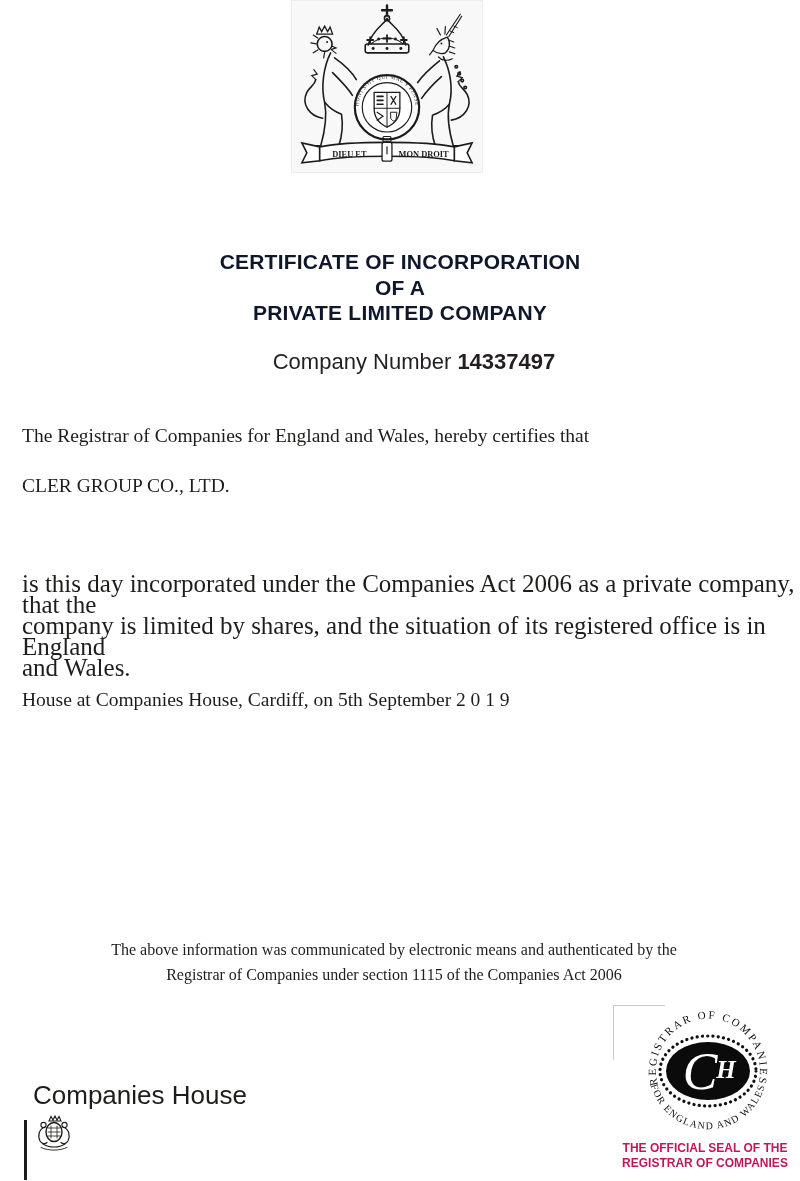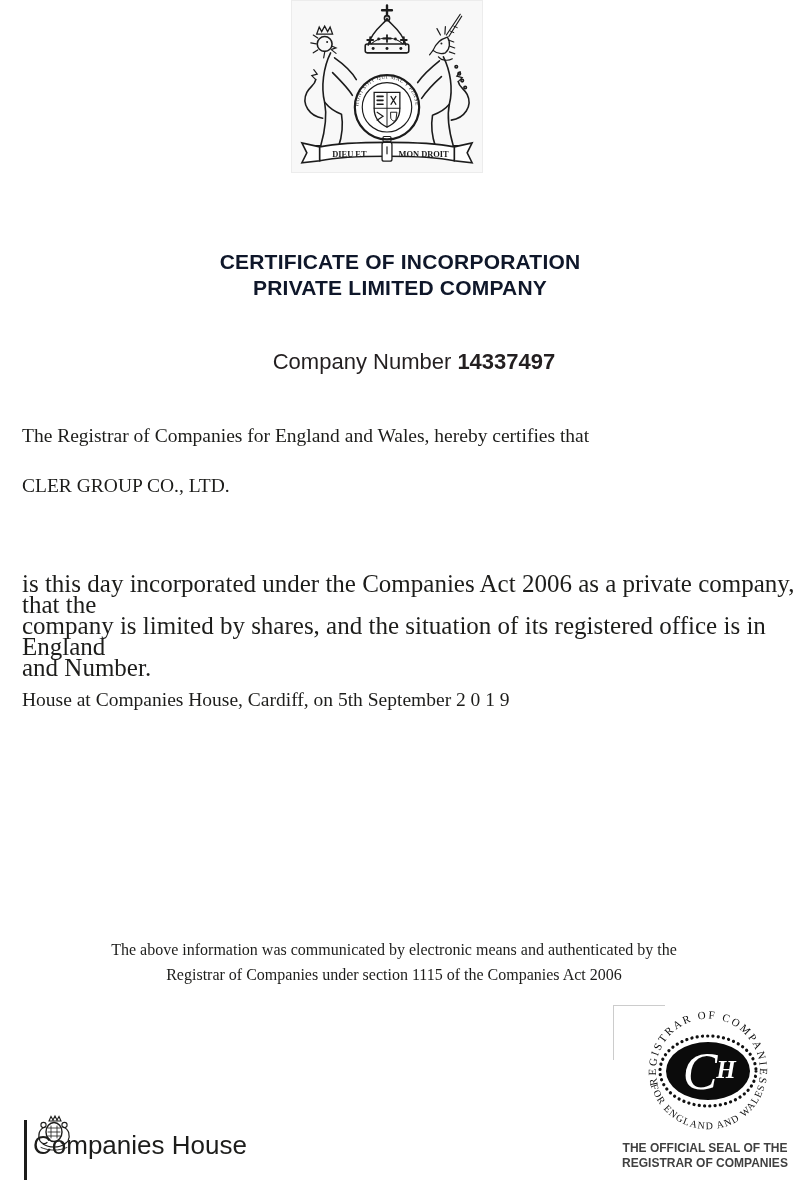--- a/index.html
+++ b/index.html
@@ -28,26 +28,26 @@
   .given .bold-date{font-weight:normal;}
 
   .footer-note{left:0;right:12px;top:938px;text-align:center;font-size:16px;line-height:24.5px;}
 
   
   .corner-v{left:613px;top:1005px;width:1px;height:55px;background:#cccccc;}
   .corner-h{left:613px;top:1005px;width:52px;height:1px;background:#cccccc;}
   .seal-svg{left:638px;top:1001px;}
   .seal-caption{left:610px;top:1141px;width:190px;text-align:center;
         font-family:"Liberation Sans", sans-serif;font-weight:bold;
-        font-size:12px;line-height:14.5px;color:#404040;}
+        font-size:12px;line-height:14.5px;color:#be185d;}
 
   
   .logo-bar{left:24px;top:1120px;width:3px;height:60px;background:#1d1d1b;}
   .logo-crest{left:31px;top:1113px;}
-  .logo-text{left:33px;top:1130px;font-family:"Liberation Sans", sans-serif;
+  .logo-text{left:33px;top:1080px;font-family:"Liberation Sans", sans-serif;
         font-size:26px;color:#1d1d1b;white-space:nowrap;}
 
   svg text{font-family:"Liberation Serif", serif;}
 </style>
 </head>
 <body>
 
 <div id="page">
 
   <div class="abs crest-block">
@@ -131,35 +131,36 @@
           <path d="M96,147 v7" stroke-width="1.2"></path>
           <text x="58" y="157.5" font-size="8.5" font-weight="bold" text-anchor="middle" fill="#1c1c1c" stroke="none">DIEU ET</text>
           <text x="133" y="157.5" font-size="8.5" font-weight="bold" text-anchor="middle" fill="#1c1c1c" stroke="none">MON DROIT</text>
         </g>
       </g>
     </svg>
   </div>
 
   <div class="abs title">
     <div>CERTIFICATE OF INCORPORATION</div>
+    <div>OF A</div>
     <div>PRIVATE LIMITED COMPANY</div>
   </div>
 
   <div class="abs company-number">
     <span>Company Number</span><span> </span><span class="value">14337497</span>
   </div>
 
   <div class="abs body-line company-name">CLER GROUP CO., LTD.</div>
 
   <div class="abs body-line p1">The Registrar of Companies for England and Wales, hereby certifies that</div>
 
   <div class="abs p2">
     <div>is this day incorporated under the Companies Act 2006 as a private company, that the</div>
     <div>company is limited by shares, and the situation of its registered office is in England</div>
-    <div>and Number.</div>
+    <div>and Wales.</div>
   </div>
 
   <div class="abs body-line given">
     <span>House at Companies House, Cardiff, on </span><span class="bold-date">5th September 2 0 1 9</span>
   </div>
 
   <div class="abs footer-note">
     <div>The above information was communicated by electronic means and authenticated by the</div>
     <div>Registrar of Companies under section 1115 of the Companies Act 2006</div>
   </div>

